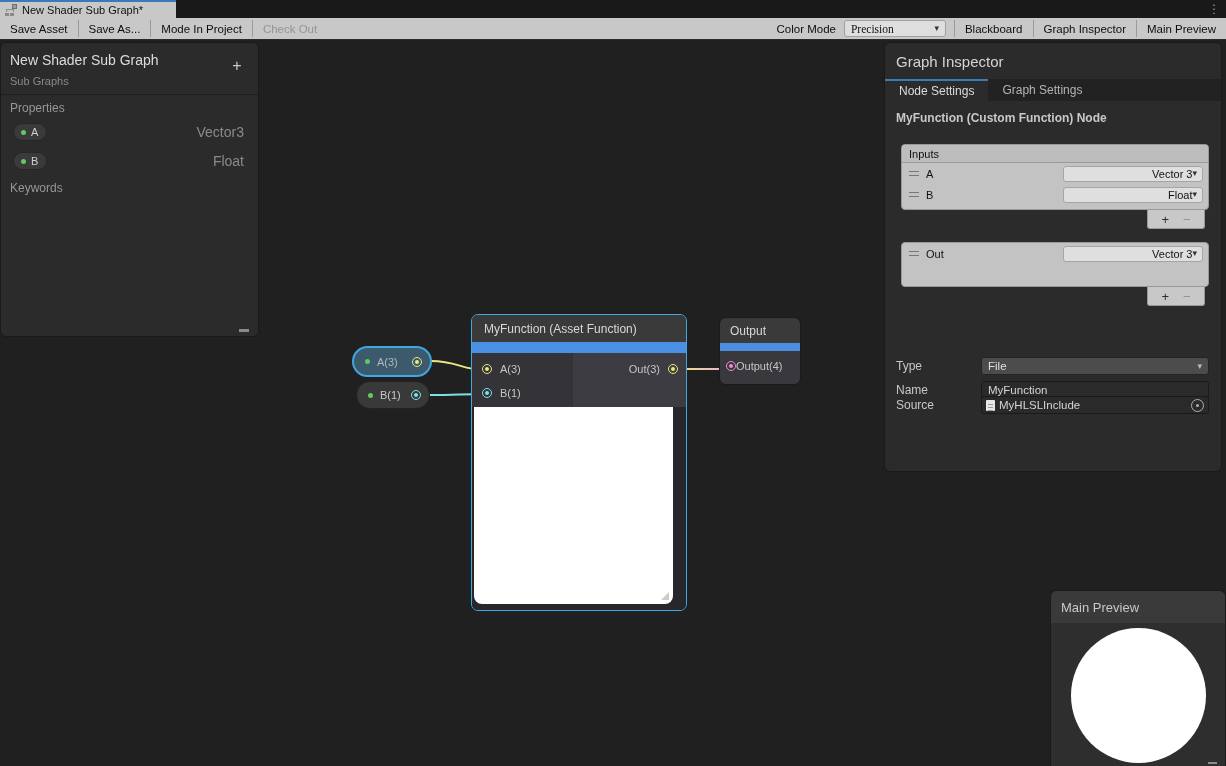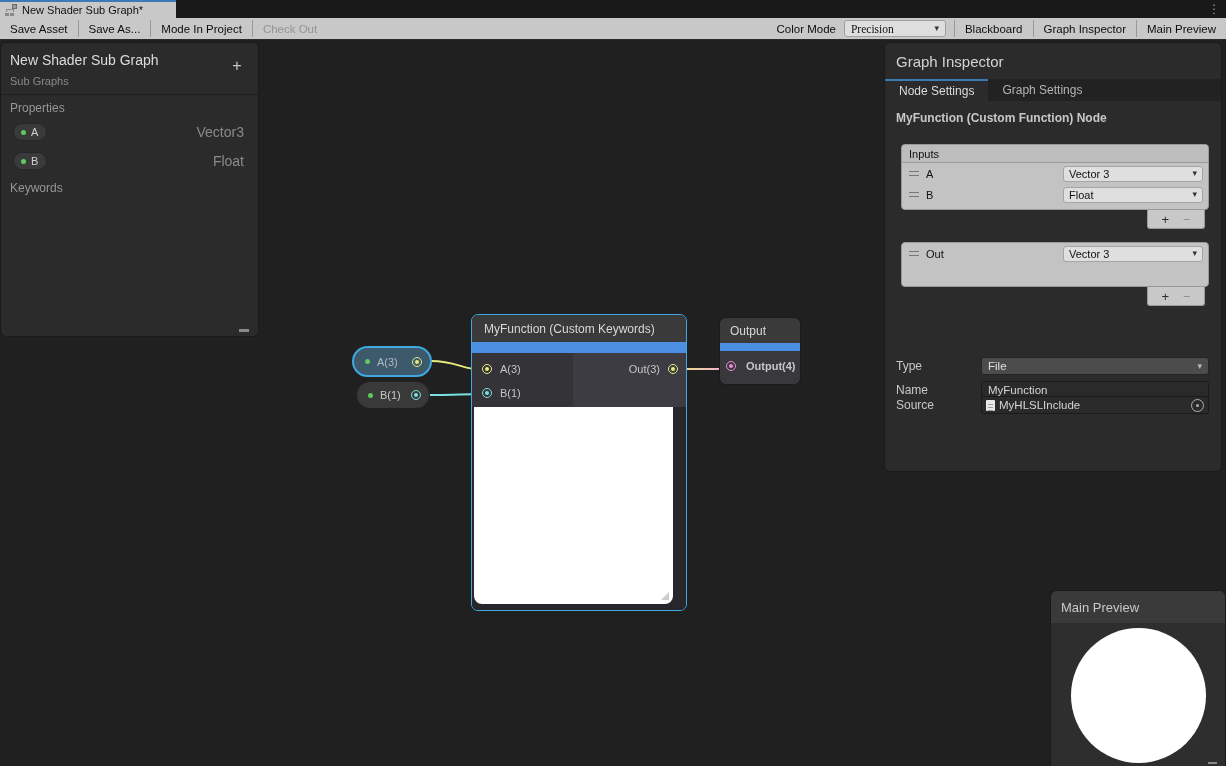--- a/index.html
+++ b/index.html
@@ -64,21 +64,21 @@
 
   .ri-box { position:absolute; left:16px; right:12px; background:#c3c3c3; border:1px solid #999;
             border-radius:4px; overflow:hidden; }
   .ri-header { height:18px; background:#bdbdbd; border-bottom:1px solid #9a9a9a; display:flex;
                align-items:center; padding-left:7px; font-size:11px; color:#111; }
   .ri-row { height:21px; display:flex; align-items:center; padding:0 5px 0 7px; gap:7px; }
   .drag-handle { width:10px; height:5px; border-top:1px solid #777; border-bottom:1px solid #777; }
   .ri-name { font-size:11px; color:#111; }
   .ri-dd { margin-left:auto; width:140px; height:16px; background:#dfdfdf; border:1px solid #a5a5a5;
            border-radius:3px; display:flex; align-items:center; padding:0 5px; }
-  .ri-dd .ddtext { flex:1; font-size:11px; color:#111; }
+  .ri-dd .ddtext { flex:1; font-size:11px; color:#111;text-align:right; }
   .ri-footer { position:absolute; right:16px; width:58px; height:19px; background:#c8c8c8;
                border:1px solid #999; border-top:none; border-radius:0 0 3px 3px;
                display:flex; align-items:center; justify-content:center; gap:14px; }
   .ri-footer .plus  { font-size:13px; color:#2e2e2e; line-height:1; }
   .ri-footer .minus { font-size:13px; color:#909090; line-height:1; }
 
   .gi-field-row { position:absolute; left:0; width:100%; height:20px;margin-top:38px; }
   .gi-field-label { position:absolute; left:11px; top:2px; font-size:12px; color:#c8c8c8; }
   .gi-dd-dark { position:absolute; left:96px; right:12px; top:0; height:18px; background:#4c4c4c;
                 border:1px solid #242424; border-radius:3px; display:flex; align-items:center; padding:0 6px; }
@@ -201,21 +201,21 @@
 
   <div class="prop-pill pill-b">
     <span class="exposed-dot"></span>
     <span class="plabel">B(1)</span>
     <span class="port cyan">
         <i></i>
       </span>
   </div>
 
   <div class="gnode selected" style="left:471px; top:274px; width:216px; height:297px;">
-    <div class="n-header" style="height:27px;">MyFunction (Custom Keywords)</div>
+    <div class="n-header" style="height:27px;">MyFunction (Asset Function)</div>
     <div class="n-bluebar" style="height:11px;"></div>
     <div class="n-body" style="height:54px;">
       <div class="n-col-in">
         <div class="n-row">
           <span class="port yellow">
               <i></i>
             </span>
           <span class="n-port-label">A(3)</span>
         </div>
         <div class="n-row">
@@ -237,21 +237,21 @@
     <div class="n-preview">
       <div class="white"></div>
       <div class="grip"></div>
     </div>
   </div>
 
   <div class="gnode plain" style="left:719px; top:277px; width:82px; height:68px;">
     <div class="n-header" style="height:25px; padding-left:10px;">Output</div>
     <div class="n-bluebar" style="height:8px;"></div>
     <div style="background:#38383d; height:35px; padding-top:3px;">
-      <div class="n-row" style="padding-left:6px; gap:10px;font-weight:bold;">
+      <div class="n-row" style="padding-left:6px; gap:0;">
         <span class="port pink">
             <i></i>
           </span>
         <span class="n-port-label">Output(4)</span>
       </div>
     </div>
   </div>
 
   <div class="panel blackboard">
     <div class="bb-title">New Shader Sub Graph</div>

